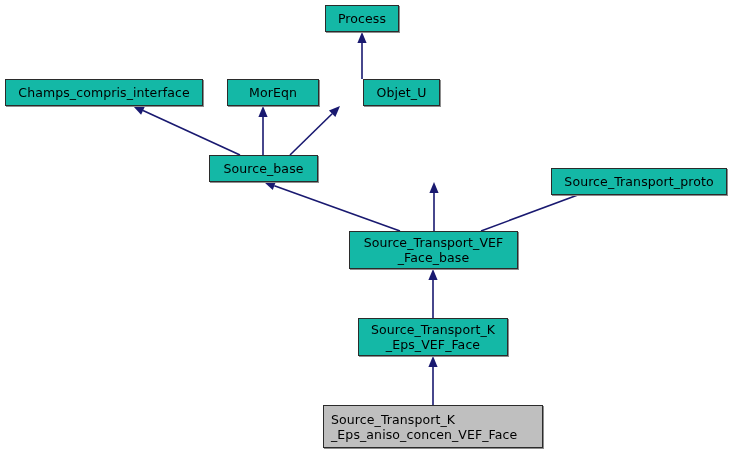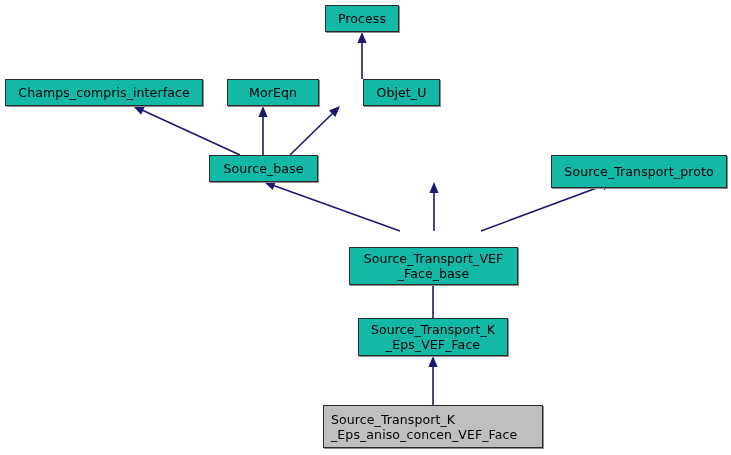--- a/index.html
+++ b/index.html
@@ -87,20 +87,20 @@
       <g>
         <line x1="433" y1="405" x2="433" y2="367" stroke="#191970" stroke-width="1.6"></line>
         <polygon points="433,356 437.6,367 428.4,367" fill="#191970"></polygon>
       </g>
     </svg>
 <div class="node" style="left: 325px; top: 5px; width: 74px; height: 27px;"><span>Process</span></div>
     <div class="node" style="left: 5px; top: 79px; width: 198px; height: 27px;"><span>Champs_compris_interface</span></div>
     <div class="node" style="left: 227px; top: 79px; width: 92px; height: 27px;"><span>MorEqn</span></div>
     <div class="node" style="left: 323px; top: 79px; width: 77px; height: 27px; margin-left: 40px;"><span>Objet_U</span></div>
     <div class="node" style="left: 209px; top: 155px; width: 109px; height: 27px; text-align: center;"><span>Source_base</span></div>
-    <div class="node" style="left: 551px; top: 155px; width: 176px; height: 33px; justify-content: center;"><span>Source_Transport_proto</span></div>
-    <div class="node" style="left: 349px; top: 231px; width: 169px; height: 38px; margin-top: 16px;"><span>Source_Transport_VEF
+    <div class="node" style="left: 551px; top: 168px; width: 176px; height: 27px; justify-content: center;"><span>Source_Transport_proto</span></div>
+    <div class="node" style="left: 349px; top: 231px; width: 169px; height: 38px;"><span>Source_Transport_VEF
 _Face_base</span></div>
     <div class="node" style="left: 358px; top: 318px; width: 150px; height: 38px;"><span>Source_Transport_K
 _Eps_VEF_Face</span></div>
     <div class="node highlight" style="left: 323px; top: 405px; width: 220px; height: 43px;"><span>Source_Transport_K
 _Eps_aniso_concen_VEF_Face</span></div>
   </div>
 
 </body></html>

